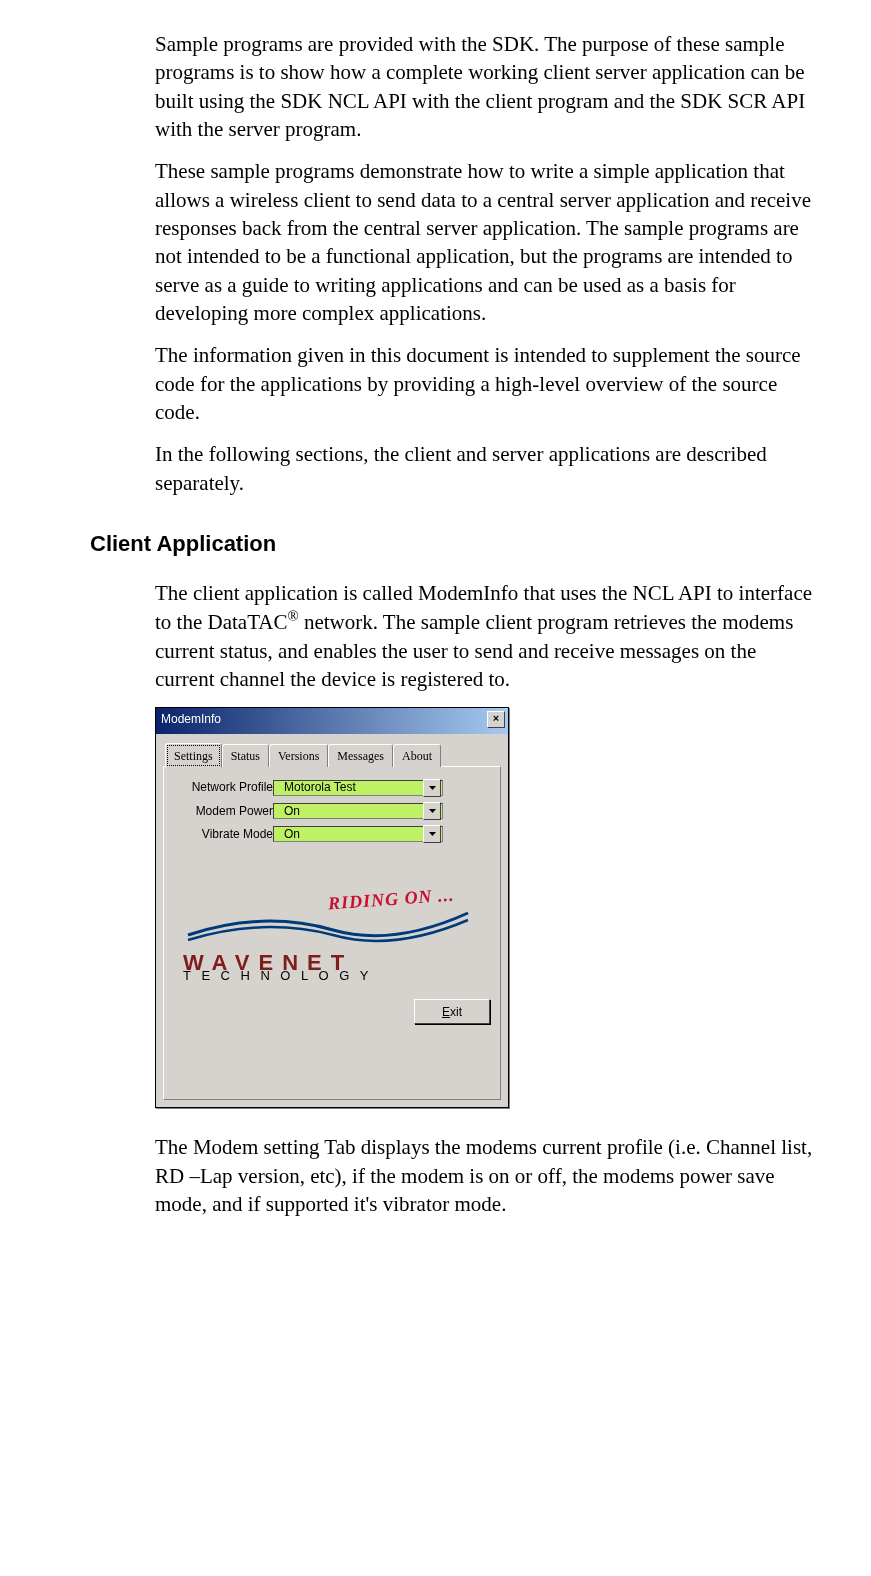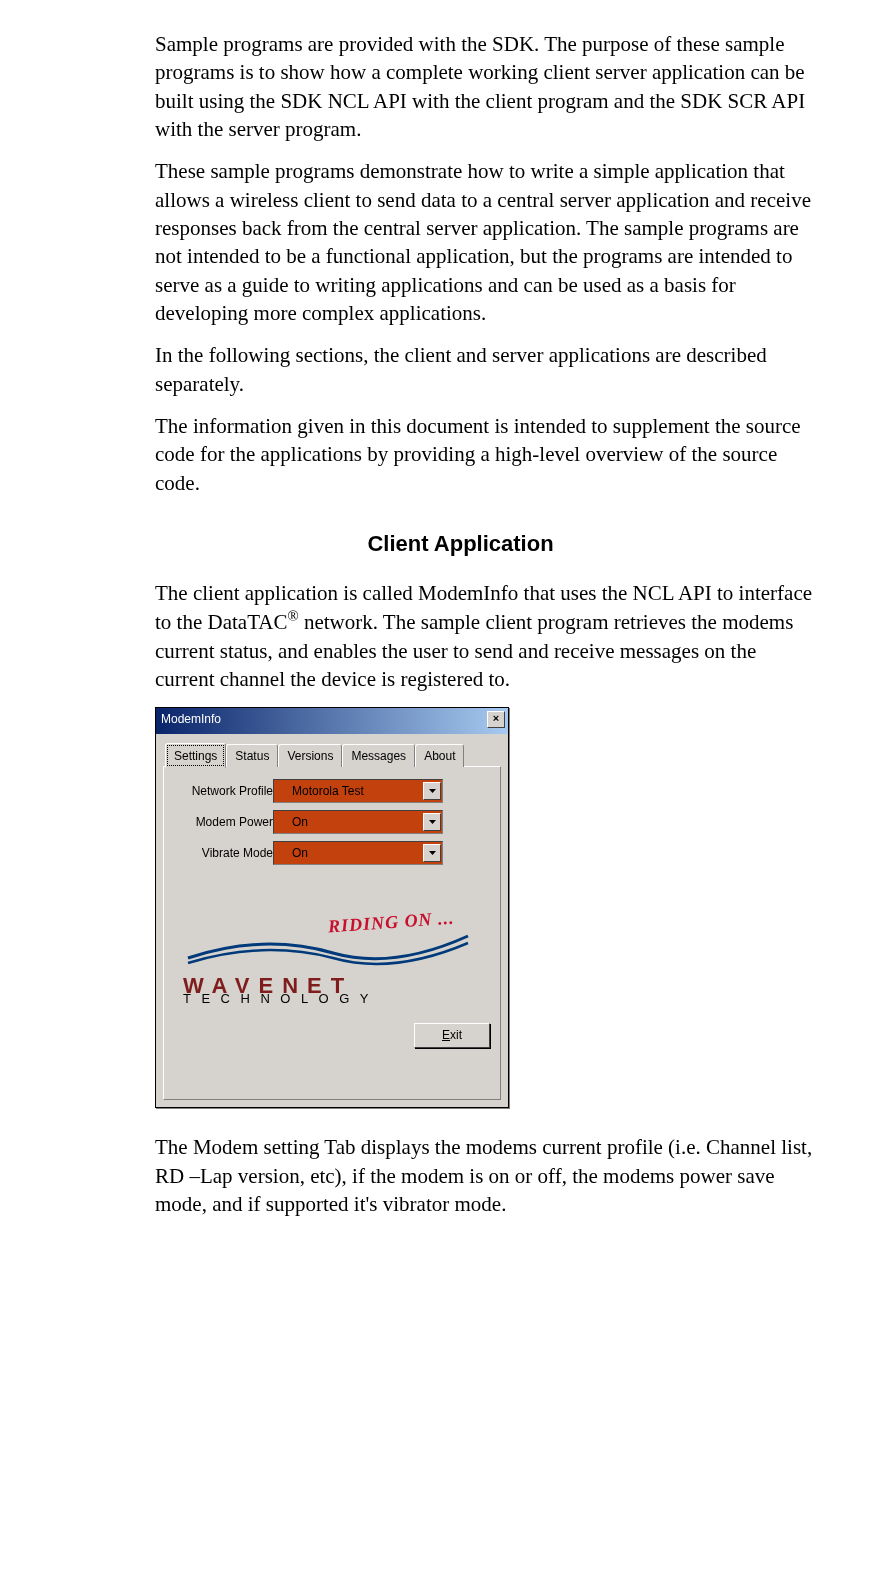--- a/index.html
+++ b/index.html
@@ -19,21 +19,20 @@
       font-family: Arial, Helvetica, sans-serif;
       font-weight: bold;
       font-size: 32px;
       margin: 25px 0 28px 0;
     }
     h2 {
       font-family: Arial, Helvetica, sans-serif;
       font-weight: bold;
       font-size: 22px;
       margin: 32px 0 20px 50px;
-      text-align: center;
     }
     .indented {
       margin-left: 115px;
       margin-right: 15px;
     }
     p {
       margin: 0 0 14px 0;
       text-align: left;
     }
     sup {
@@ -81,20 +80,21 @@
     .dlg-body {
       padding: 8px 7px 7px 7px;
     }
     .tabstrip {
       display: flex;
       align-items: flex-end;
       margin-bottom: -1px;
       position: relative;
       z-index: 2;
       padding-left: 2px;
+      font-family: Liberation Serif, serif;
     }
     .tab {
       border: 1px solid #808080;
       border-top: 1px solid #fff;
       border-left: 1px solid #fff;
       border-bottom: none;
       background: #d6d3ce;
       padding: 3px 8px 3px 8px;
       font-size: 12px;
       margin-right: 0px;
@@ -127,29 +127,29 @@
       margin-bottom: 7px;
     }
     .form-label {
       width: 95px;
       font-size: 12px;
       color: #000;
       text-align: right;
     }
     .dropdown {
       flex: 0 0 170px;
-      height: 24px;
-      background: #c2410c;
+      height: 16px;
+      background: #bef264;
       border: 1px solid #808080;
       border-top-color: #404040;
       border-left-color: #404040;
       display: flex;
       align-items: center;
       justify-content: space-between;
-      padding-left: 18px;
+      padding-left: 10px;
       box-sizing: border-box;
     }
     .dropdown-text {
       font-size: 12px;
     }
     .dropdown-btn {
       width: 16px;
       height: 16px;
       background: #d6d3ce;
       border-left: 1px solid #fff;
@@ -236,22 +236,22 @@
     }
   </style>
 </head>
 <body>
 
 <div class="page">
 
   <div class="indented">
     <p>Sample programs are provided with the SDK. The purpose of these sample programs is to show how a complete working client server application can be built using the SDK NCL API with the client program and the SDK SCR API with the server program.</p>
     <p>These sample programs demonstrate how to write a simple application that allows a wireless client to send data to a central server application and receive responses back from the central server application. The sample programs are not intended to be a functional application, but the programs are intended to serve as a guide to writing applications and can be used as a basis for developing more complex applications.</p>
+    <p>The information given in this document is intended to supplement the source code for the applications by providing a high-level overview of the source code.</p>
     <p>In the following sections, the client and server applications are described separately.</p>
-    <p>The information given in this document is intended to supplement the source code for the applications by providing a high-level overview of the source code.</p>
   </div>
 
   <h2>Client Application</h2>
 
   <div class="indented">
     <p><span>The client application is called ModemInfo that uses the NCL API to interface to the DataTAC</span><sup>®</sup><span> network. The sample client program retrieves the modems current status, and enables the user to send and receive messages on the current channel the device is registered to.</span></p>
   </div>
 
   <div class="dialog">
     <div class="dlg-titlebar">

